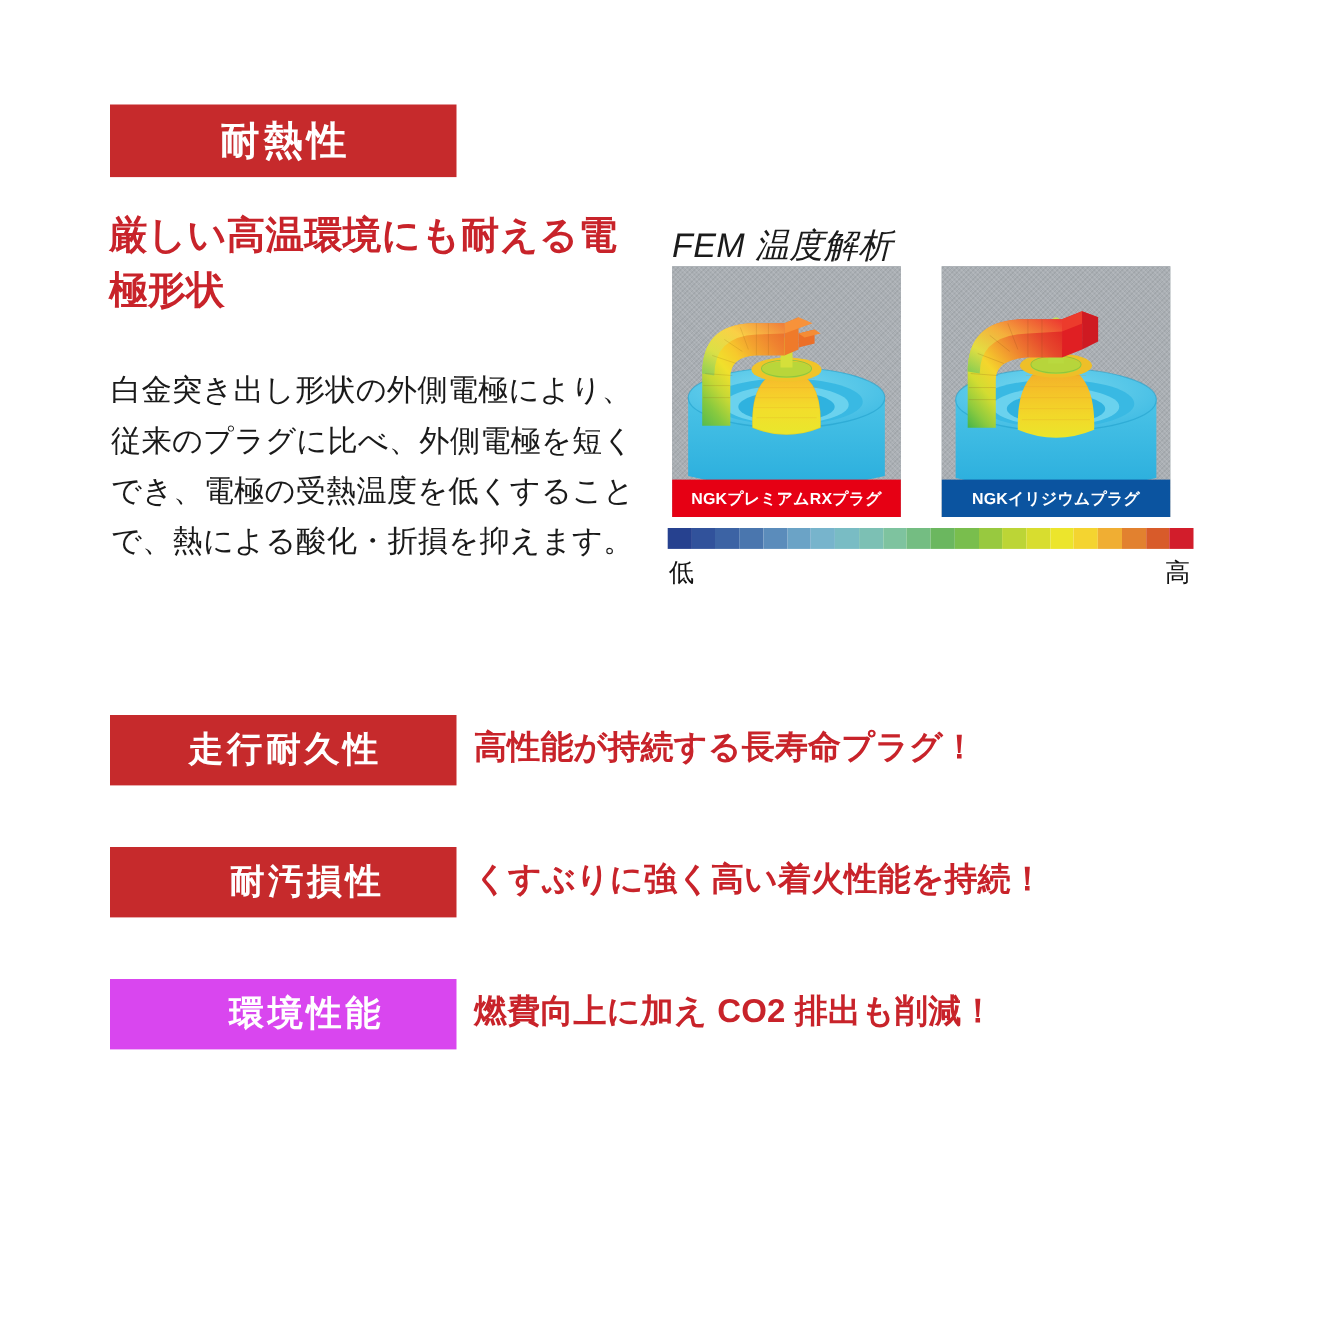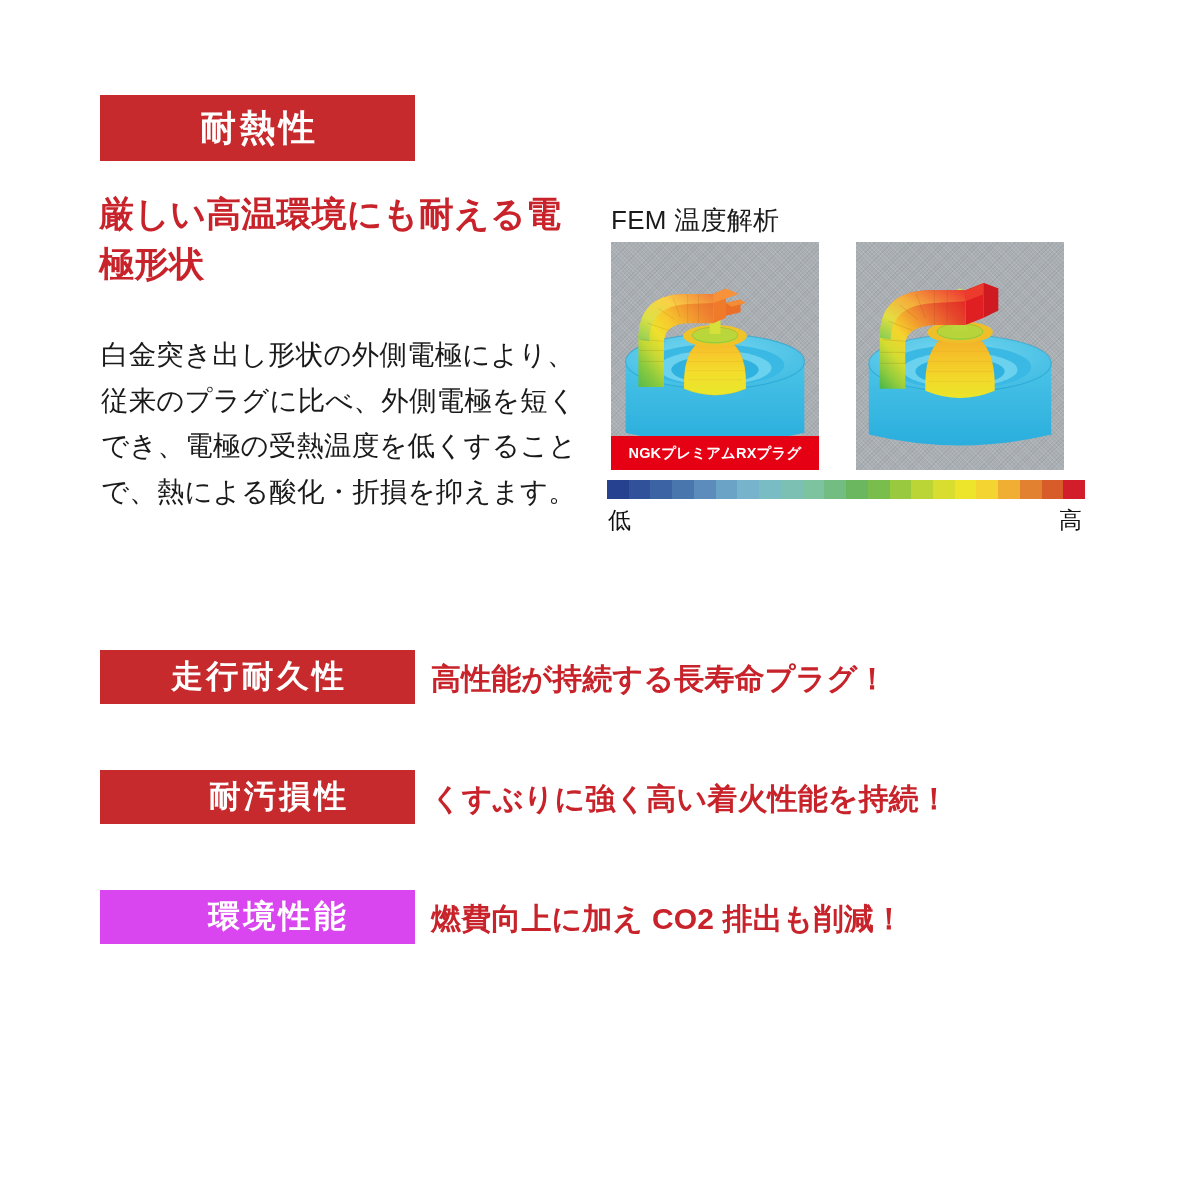--- a/index.html
+++ b/index.html
@@ -44,23 +44,24 @@
     color: #1a1a1a;
     font-size: 27.5px;
     line-height: 1.66;
     letter-spacing: 0.005em;
   }
 
   
   #fem-title {
     position: absolute;
     left: 611px; top: 203px;
-    font-size: 26px;
+    font-size: 31px;
     color: #1b1b1b;
     letter-spacing: 0.01em;
+    font-style: italic;
   }
 
   .fem-card {
     position: absolute;
     top: 242px;
     width: 208px; height: 228px;
     overflow: hidden;
     background: #a9aeb3;
   }
   #fem-card-left  { left: 611px; }
@@ -104,21 +105,21 @@
     font-size: 23px;
     color: #111;
   }
   #scale-low  { left: 608px; }
   #scale-high { left: 1059px; }
 
   
   .feat-badge {
     position: absolute;
     left: 100px;
-    width: 315px; height: 54px;
+    width: 315px; height: 64px;
     background: #c62a2c;
     color: #fff;
     display: flex; align-items: center; justify-content: center;
     font-size: 32px;
     font-weight: 700;
     letter-spacing: 0.10em;
     text-indent: 0.10em;
   }
   .feat-text {
     position: absolute;
@@ -307,20 +308,21 @@
         <path d="M66 46 L76 72"></path>
       <path d="M86 42 L86 80"></path>
         <path d="M100 42 L100 80"></path>
     </g>
 
     <path d="M120 42 L140 34 L140 72 L120 80 Z" fill="#e01f23"></path>
     <path d="M120 42 L140 34 L156 40 L120 54 Z" fill="#ec3b2c"></path>
     <path d="M140 34 L156 40 L156 64 L140 72 Z" fill="#cf1a22"></path>
   </svg>
 
+  <div class="fem-label blue" style="background: rgb(11, 84, 160);">NGKイリジウムプラグ</div>
 </div>
 
 <div id="scalebar">
     <span style="background: rgb(38, 65, 143);"></span>
     <span style="background: rgb(49, 82, 155);"></span>
     <span style="background: rgb(60, 99, 164);"></span>
     <span style="background: rgb(74, 118, 174);"></span>
     <span style="background: rgb(91, 140, 187);"></span>
     <span style="background: rgb(107, 163, 198);"></span>
     <span style="background: rgb(119, 180, 204);"></span>

